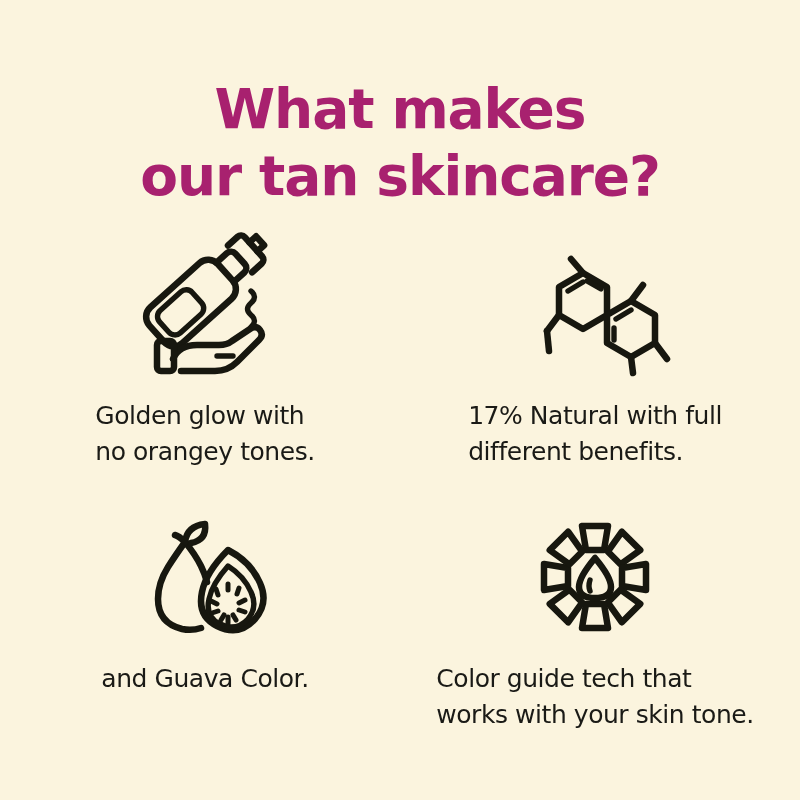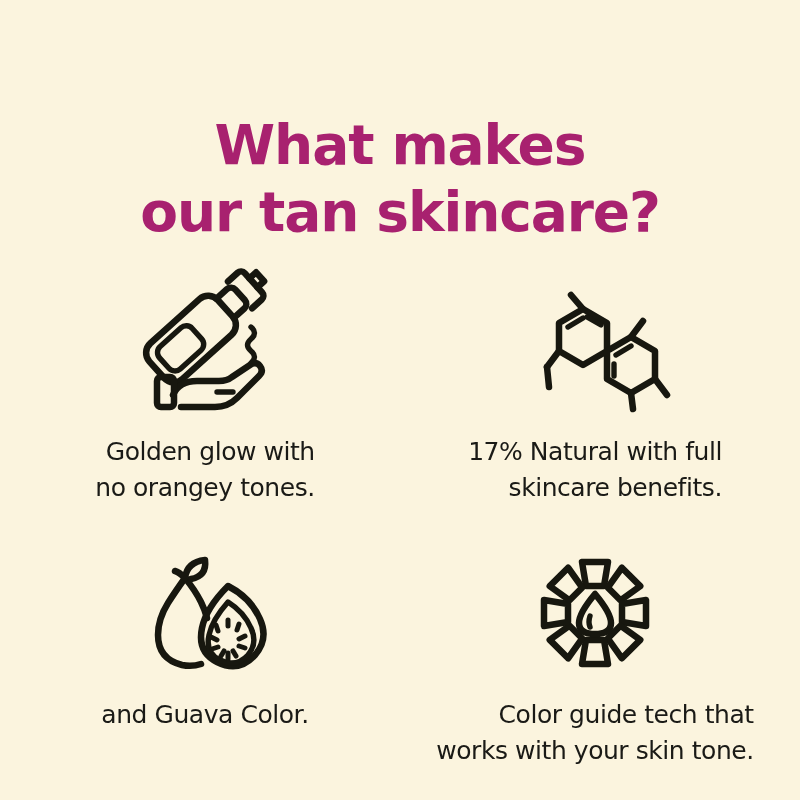--- a/index.html
+++ b/index.html
@@ -21,21 +21,21 @@
     height: 800px;
     background: #fbf4de;
     display: flex;
     flex-direction: column;
     align-items: center;
   }
 
   
   .headline {
     margin: 0;
-    padding-top: 112px;
+    padding-top: 76px;
     width: 720px;
     text-align: center;
     color: #a8216f;
     font-family: "DejaVu Sans", sans-serif;
     font-weight: 700;
     font-size: 55px;
     line-height: 1.22;
     letter-spacing: -1.1px;
   }
   .headline .line {
@@ -67,21 +67,21 @@
     align-items: center;
     justify-content: center;
   }
   .feature-icon svg {
     display: block;
     overflow: visible;
   }
 
   .feature-caption {
     margin-top: 24px;
-    text-align: right;
+    text-align: left;
     color: #1a1a16;
     font-family: "DejaVu Sans", sans-serif;
     font-size: 25px;
     line-height: 1.42;
     letter-spacing: -0.45px;
     max-width: 340px;
   }
   .feature-caption .line {
     display: block;
     white-space: nowrap;
@@ -168,21 +168,21 @@
           <path class="ln" d="M62 20 L50 6"></path>
           <path class="ln" d="M38 62 L26 78"></path>
           <path class="ln" d="M26 78 L28 98"></path>
           <path class="ln" d="M110 48 L122 32"></path>
           <path class="ln" d="M110 104 L112 120"></path>
           <path class="ln" d="M134 90 L146 106"></path>
         </svg>
       </div>
       <div class="feature-caption">
         <span class="line">17% Natural with full</span>
-        <span class="line">skincare benefits.</span>
+        <span class="line">different benefits.</span>
       </div>
     </div>
 
     <div class="feature">
       <div class="feature-icon">
         <svg width="140" height="118" viewBox="0 0 140 118" aria-hidden="true">
 
           <path class="ln" d="M50 24 q-10 14 -17 25 q-10 16 -10 32 q0 24 24 30 q10 2 19 -1"></path>
           <path class="ln" d="M50 24 q10 12 16 24 q4 8 6 16"></path>
 

